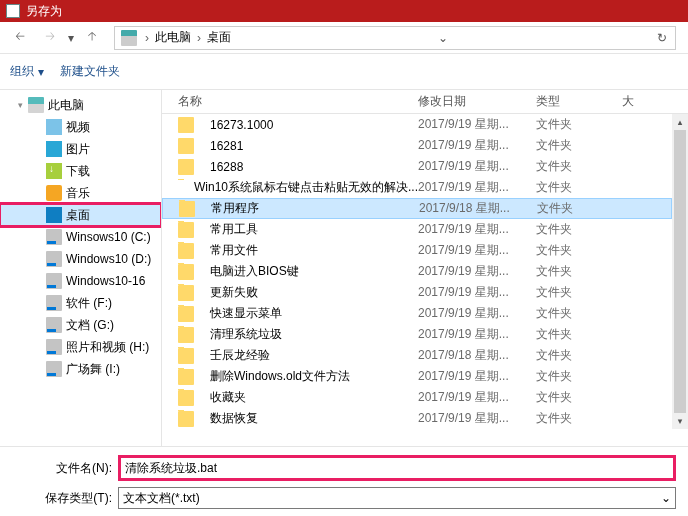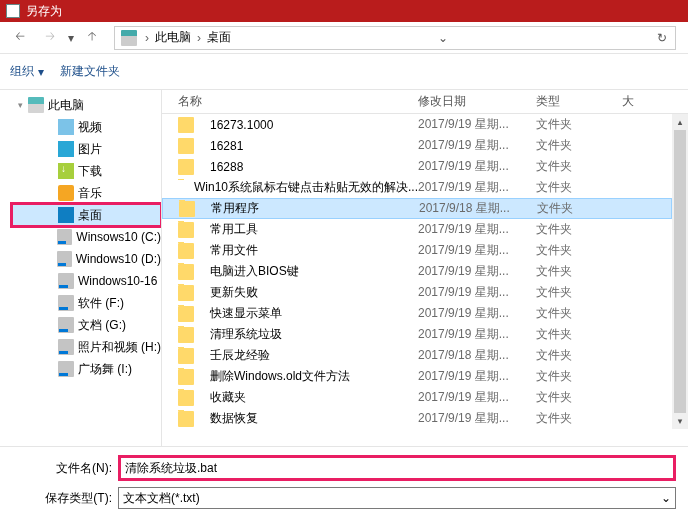--- a/index.html
+++ b/index.html
@@ -14,21 +14,21 @@
 .addressbar .seg { padding: 0 4px; height: 100%; display: flex; align-items: center; }
 .addressbar .chev { color: #666; padding: 0 2px; }
 .addressbar .pc-icon { width: 16px; height: 16px; background: linear-gradient(#4aa 40%, #ccc 40%); border-radius: 1px; margin-right: 2px; }
 .addressbar .refresh { margin-left: auto; padding: 0 6px; color: #555; }
 .toolbar { height: 36px; display: flex; align-items: center; padding: 0 10px; gap: 16px; border-bottom: 1px solid #e5e5e5; background: #fff; }
 .toolbar .btn { color: #1e4f8a; cursor: pointer; display: flex; align-items: center; gap: 4px; }
 .main { display: flex; height: 356px; }
 .sidebar { width: 162px; overflow: hidden; border-right: 1px solid #e5e5e5; padding-top: 4px; }
 .tree { list-style: none; }
 .tree li { display: flex; align-items: center; height: 22px; padding-left: 18px; cursor: pointer; white-space: nowrap; }
-.tree li.child { padding-left: 36px; margin-left: 12px; }
+.tree li.child { padding-left: 36px; }
 .tree li.selected { background: #cce8ff; outline: 3px solid #e91e63; outline-offset: -1px; }
 .tree .twisty { width: 10px; color: #888; font-size: 9px; }
 .ico { width: 16px; height: 16px; margin-right: 4px; display: inline-block; }
 .ico-pc { background: linear-gradient(#5bb 45%, #d4d4d4 45%); border-radius: 1px; }
 .ico-video { background: #7cc3e8; }
 .ico-pic { background: #29a7d6; }
 .ico-doc { background: #9e7148; }
 .ico-dl { background: #a7cf3c; position: relative; }
 .ico-dl::after { content: "↓"; color: #fff; font-size: 10px; position: absolute; left: 3px; top: 0; }
 .ico-music { background: #f5a623; border-radius: 2px; }

